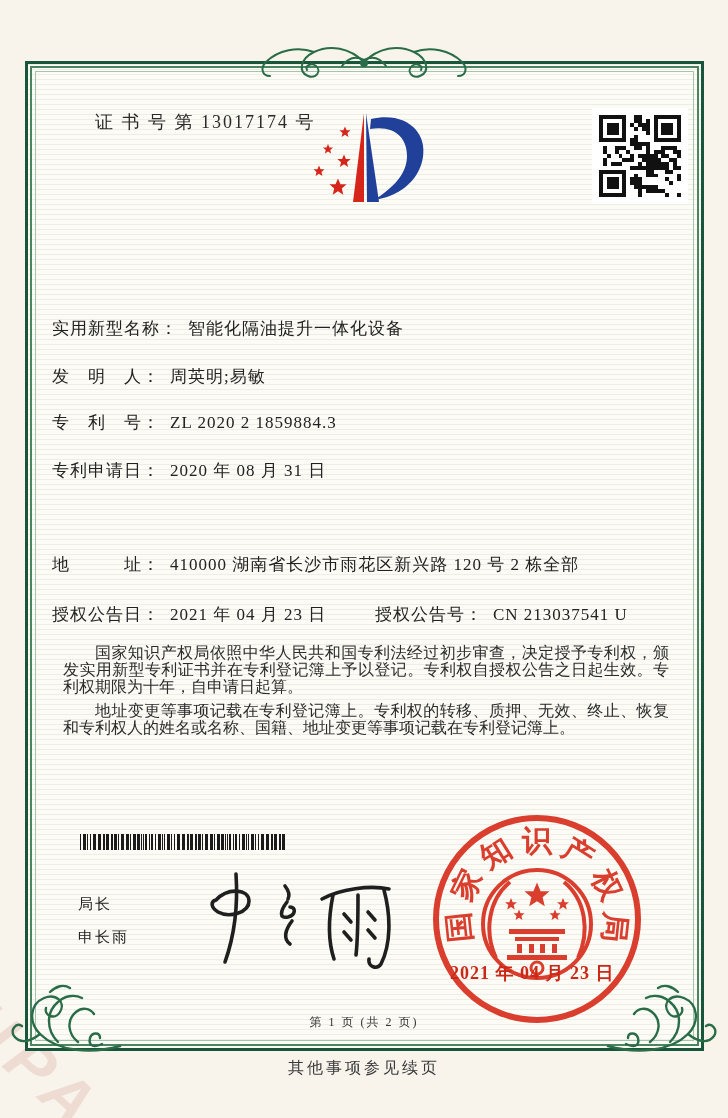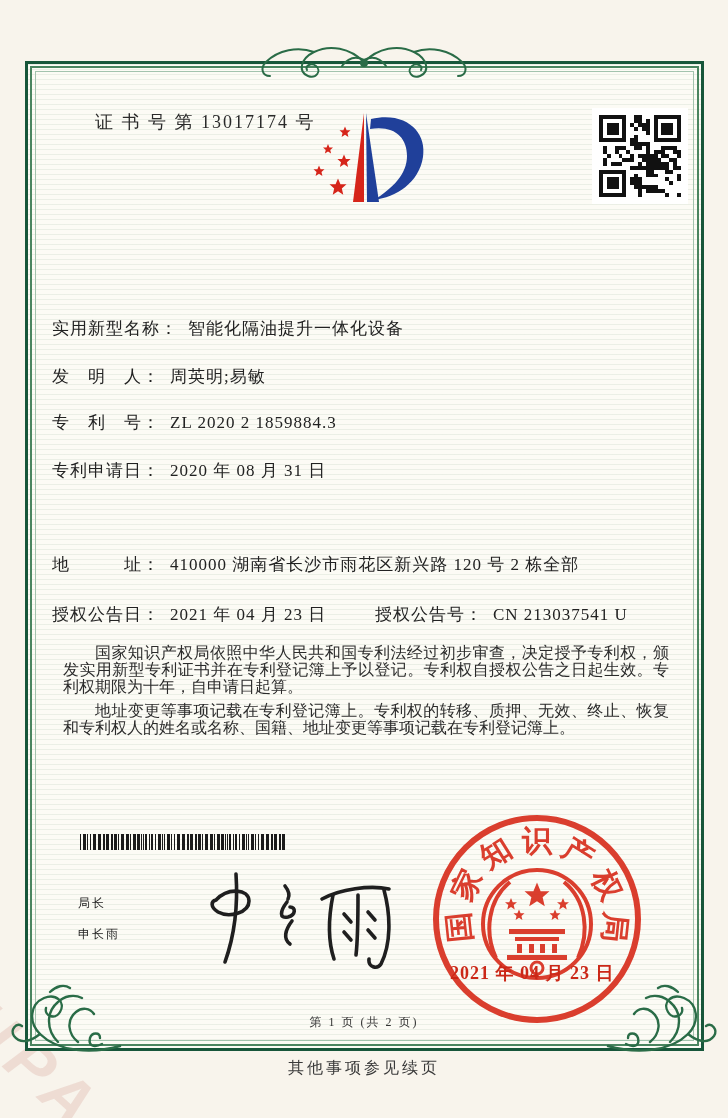--- a/index.html
+++ b/index.html
@@ -53,21 +53,21 @@
   .r4{top:506px;} .r5{top:553px;} .r6{top:603px;}
   .grant2{position:absolute; left:323px; top:0;}
   
   .body-text{
     position:absolute; left:63px; top:644px; width:606px;
     font-size:16px; line-height:17px; text-align:justify; color:#2b2b2b;
   }
   .body-text p{margin:0 0 7px 0; text-indent:2em;}
   
   .barcode{position:absolute; left:80px; top:834px;}
-  .signer{position:absolute; left:78px; top:895px; font-family:"Liberation Sans","DejaVu Sans",sans-serif; font-size:12px; color:#222;}
+  .signer{position:absolute; left:78px; top:895px; font-family:"Liberation Sans","DejaVu Sans",sans-serif; font-size:15px; color:#222;}
   .signer div{margin-bottom:14px; letter-spacing:2px;}
   .signature{position:absolute; left:188px; top:866px; width:205px; height:104px;}
   .seal{position:absolute; left:430px; top:812px; width:214px; height:214px; opacity:0.93;}
   .seal-ch{font-size:30px; font-weight:bold; fill:#d8301f; font-family:"Liberation Serif",serif;}
   .seal-date{
     position:absolute; left:450px; top:961px; width:160px; text-align:center;
     font-size:18px; font-weight:bold; color:#cb2817; letter-spacing:1px; white-space:nowrap;
   }
   .page-num{position:absolute; left:0; right:0; top:1014px; text-align:center; font-size:12px; letter-spacing:2px; color:#333;}
   .note{position:absolute; left:0; right:0; top:1058px; text-align:center; font-size:16px; letter-spacing:3px; color:#3a3a3a;}

